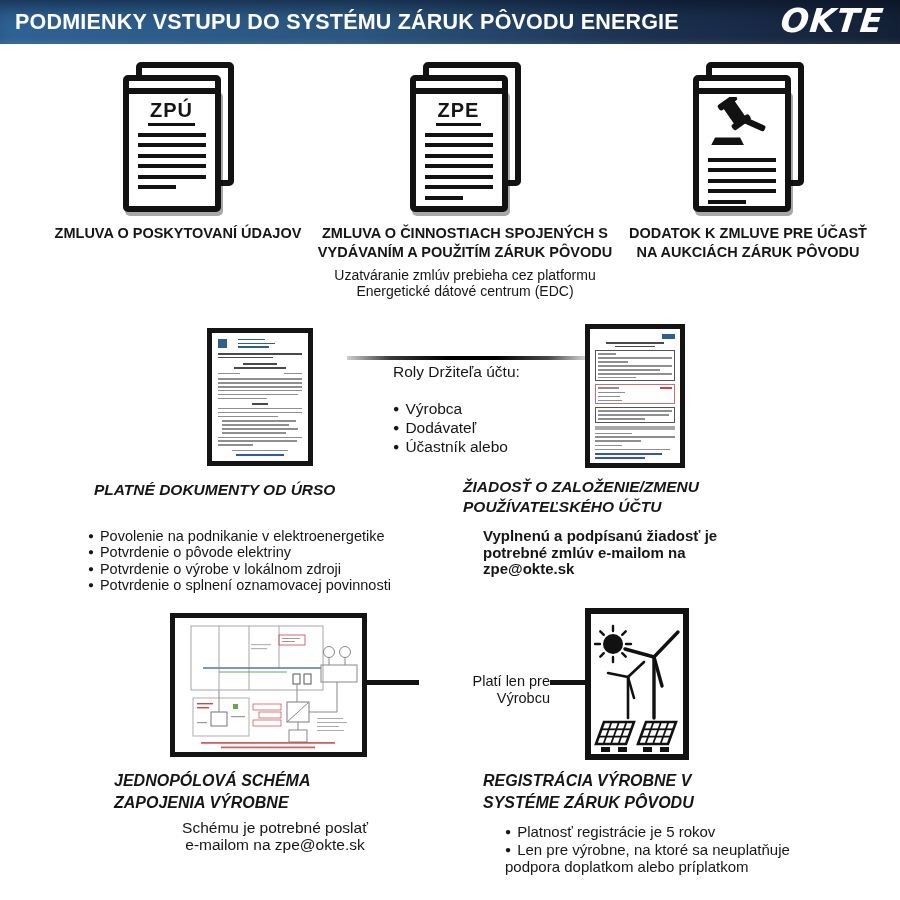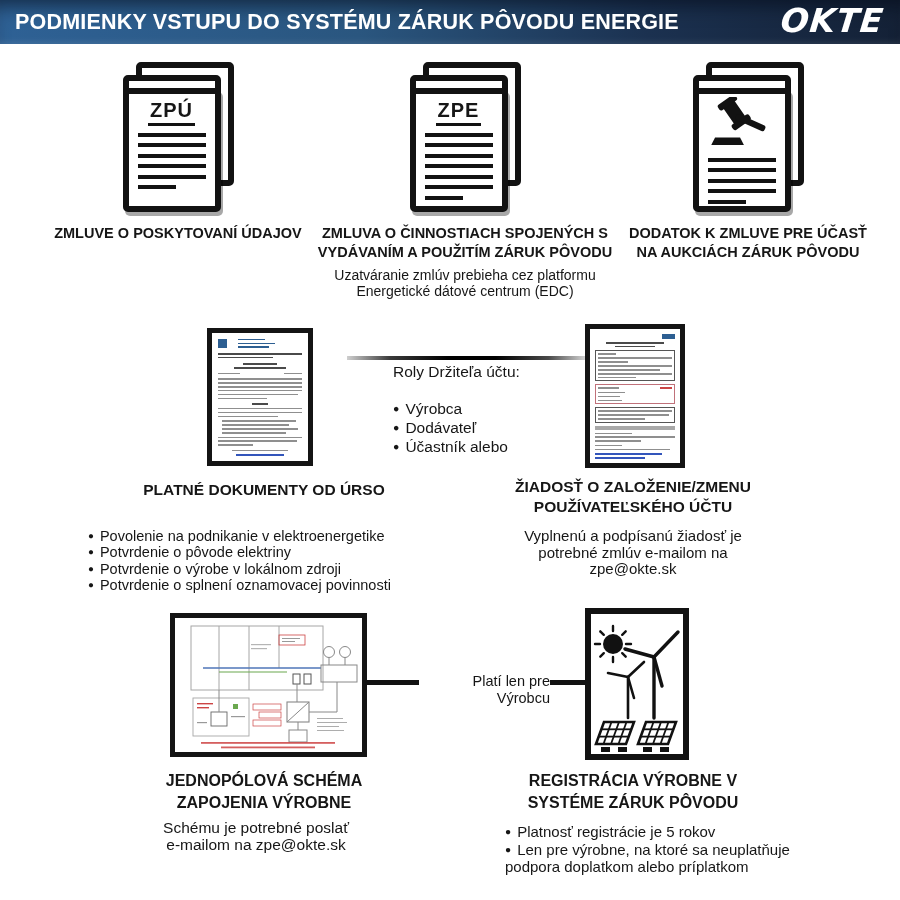--- a/index.html
+++ b/index.html
@@ -55,41 +55,41 @@
   .emblem{width:9px;height:9px;background:#2d5f92;}
   .minilogo{width:13px;height:5px;background:#2d5f92;margin-left:auto;}
 
   #roles-divider{position:absolute;left:347px;top:356px;width:240px;height:4px;
     background:linear-gradient(to right,#cfcfcf,#3a3a3a 18%,#000 42%,#000 62%,#4a4a4a 84%,#d8d8d8);}
   #roles{position:absolute;left:393px;top:363px;width:200px;font-size:15.5px;line-height:18px;}
   #roles .roles-title{margin-bottom:19px;}
   .b::before{content:"●";font-size:.68em;margin-right:6px;position:relative;top:-2px;}
 
   
-  .h{position:absolute;text-align:center;font-weight:bold;font-size:15.5px;line-height:20px;}
+  .h{position:absolute;text-align:left;font-weight:bold;font-size:15.5px;line-height:20px;font-style:italic;}
   #h-urso{left:94px;top:480px;width:340px;}
   #h-ziadost{left:463px;top:477px;width:340px;}
   #urso-bullets{position:absolute;left:88px;top:529px;width:370px;font-size:14.5px;line-height:15.4px;}
-  #ziadost-text{position:absolute;left:483px;top:528px;width:300px;text-align:center;
-    font-size:15px;line-height:16.5px;}
+  #ziadost-text{position:absolute;left:483px;top:528px;width:300px;text-align:left;
+    font-size:15px;line-height:16.5px;font-weight:bold;}
 
   
   #schematic{position:absolute;left:170px;top:613px;width:197px;height:144px;box-sizing:border-box;
     border:5px solid #141414;background:#fff;}
   #renewable{position:absolute;left:585px;top:608px;width:104px;height:152px;box-sizing:border-box;
     border:6px solid #121212;background:#fff;}
   .conn-line{position:absolute;height:5px;background:#121212;}
   #connector-left{left:365px;top:680px;width:54px;}
   #connector-right{left:550px;top:680px;width:35px;}
   #connector-label{position:absolute;left:419px;top:673px;width:131px;text-align:right;
     font-size:14.5px;line-height:17px;}
 
   #h-schema{left:114px;top:770px;width:300px;font-size:16px;line-height:21.5px;}
   #h-reg{left:483px;top:770px;width:300px;font-size:16px;line-height:21.5px;}
-  #schema-text{position:absolute;left:106px;top:819px;width:300px;text-align:center;
+  #schema-text{position:absolute;left:125px;top:819px;width:300px;text-align:center;
     font-size:15.5px;line-height:17px;}
   #reg-bullets{position:absolute;left:505px;top:824px;width:325px;font-size:15px;line-height:15.6px;}
 </style>
 </head>
 <body>
 
 <div id="canvas">
 
   <header class="topbar">
     <div class="topbar-title">PODMIENKY VSTUPU DO SYSTÉMU ZÁRUK PÔVODU ENERGIE</div>
@@ -104,21 +104,21 @@
         <span class="badge">ZPÚ</span>
         <div class="tl"></div>
           <div class="tl"></div>
           <div class="tl"></div>
           <div class="tl"></div>
           <div class="tl"></div>
         <div class="tl short"></div>
       </div>
     </div>
     <div class="top-label line-block">
-      <span>ZMLUVE O POSKYTOVANÍ ÚDAJOV</span>
+      <span>ZMLUVA O POSKYTOVANÍ ÚDAJOV</span>
     </div>
   </section>
 
   <section class="col" id="col-zpe">
     <div class="doc-stack">
       <div class="page p-back"></div>
       <div class="page p-mid"></div>
       <div class="page p-front">
         <span class="badge">ZPE</span>
         <div class="tl"></div>

